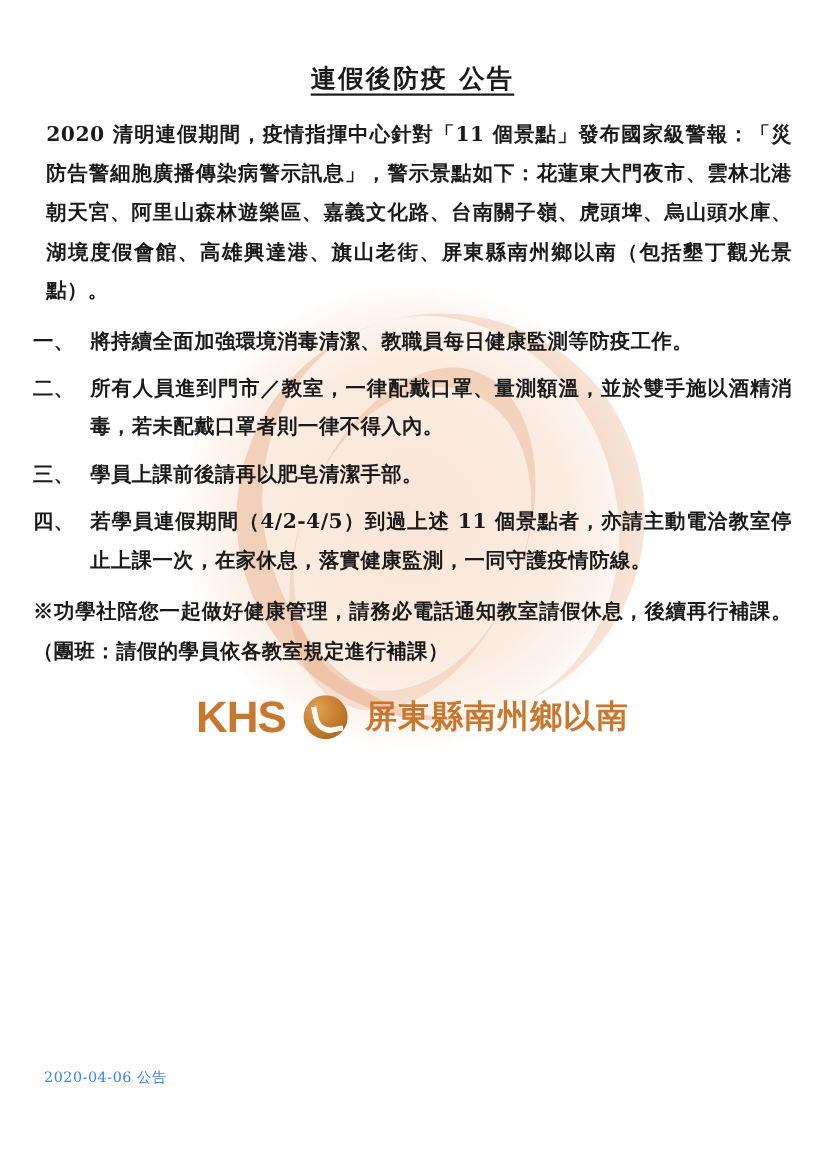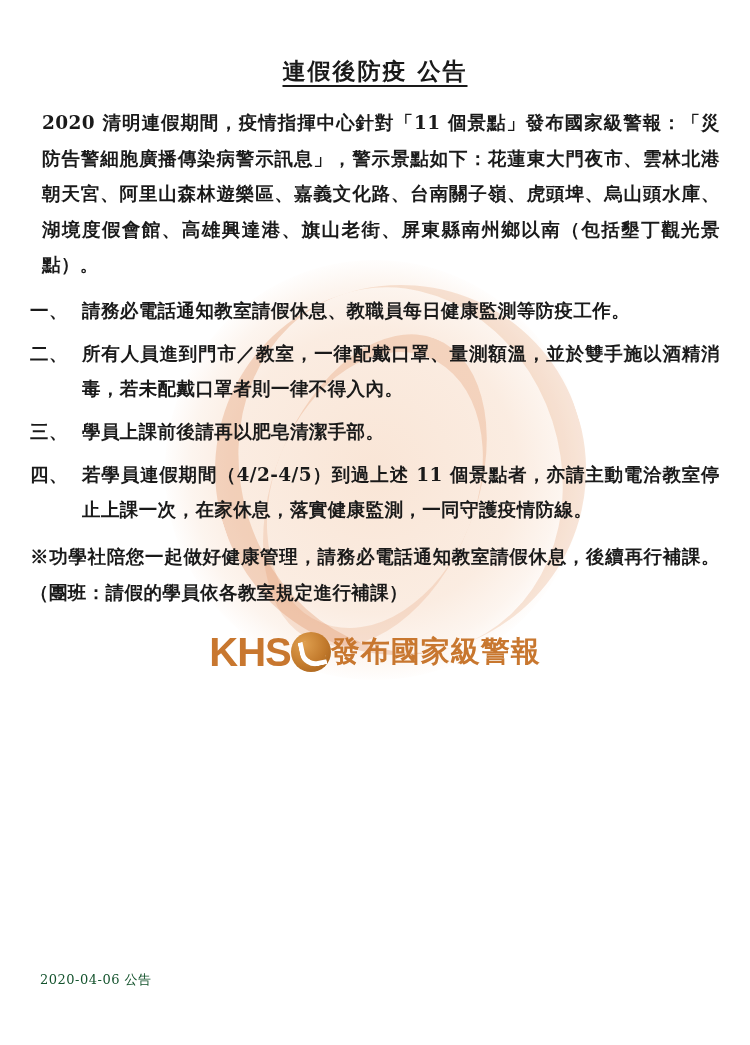--- a/index.html
+++ b/index.html
@@ -117,21 +117,21 @@
     line-height: 1.9;
     letter-spacing: 0.5px;
     text-align: center;
     margin: 26px 0 0 0;
   }
 
   .logo-row {
     display: flex;
     align-items: flex-start;
     justify-content: center;
-    gap: 0;
+    gap: 16px;
     margin-top: 22px;
   }
   .logo-khs {
     font-family: "Liberation Sans", sans-serif;
     font-size: 40px;
     font-weight: bold;
     color: #c8772f;
     letter-spacing: -1px;
     line-height: 1;
   }
@@ -161,42 +161,42 @@
     color: #c8772f;
     letter-spacing: 1px;
     font-family: "DejaVu Sans", "Liberation Sans", sans-serif;
   }
 
   .footer {
     position: absolute;
     left: 40px;
     bottom: 56px;
     font-size: 13px;
-    color: #14532d;
+    color: #3b82f6;
     letter-spacing: 0.5px;
     z-index: 1;
   }
 </style>
 </head>
 <body>
 
 <div class="watermark"></div>
 
 <div class="page">
 
   <h1 class="doc-title">連假後防疫  公告</h1>
 
   <div class="para-block">
     <p class="body-text">2020 清明連假期間，疫情指揮中心針對「11 個景點」發布國家級警報：「災防告警細胞廣播傳染病警示訊息」，警示景點如下：花蓮東大門夜市、雲林北港朝天宮、阿里山森林遊樂區、嘉義文化路、台南關子嶺、虎頭埤、烏山頭水庫、湖境度假會館、高雄興達港、旗山老街、屏東縣南州鄉以南（包括墾丁觀光景點）。</p>
   </div>
 
   <div class="numbered-list">
     <div class="numbered">
       <span class="num">一、</span>
-      <span class="txt">請務必電話通知教室請假休息、教職員每日健康監測等防疫工作。</span>
+      <span class="txt">將持續全面加強環境消毒清潔、教職員每日健康監測等防疫工作。</span>
     </div>
     <div class="numbered">
       <span class="num">二、</span>
       <span class="txt">所有人員進到門市／教室，一律配戴口罩、量測額溫，並於雙手施以酒精消毒，若未配戴口罩者則一律不得入內。</span>
     </div>
     <div class="numbered">
       <span class="num">三、</span>
       <span class="txt">學員上課前後請再以肥皂清潔手部。</span>
     </div>
     <div class="numbered">
@@ -204,18 +204,18 @@
       <span class="txt">若學員連假期間（4/2-4/5）到過上述 11 個景點者，亦請主動電洽教室停止上課一次，在家休息，落實健康監測，一同守護疫情防線。</span>
     </div>
   </div>
 
   <p class="note">※功學社陪您一起做好健康管理，請務必電話通知教室請假休息，後續再行補課。（團班：請假的學員依各教室規定進行補課）</p>
 
 
   <div class="logo-row">
     <span class="logo-khs">KHS</span>
     <span class="logo-mark"></span>
-    <span class="logo-text">發布國家級警報</span>
+    <span class="logo-text">屏東縣南州鄉以南</span>
   </div>
 
 </div>
 
 <div class="footer">2020-04-06 公告</div>
 
 </body></html>

